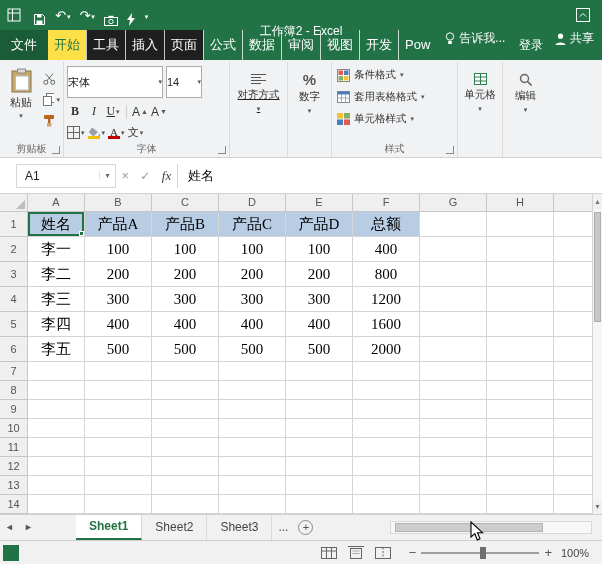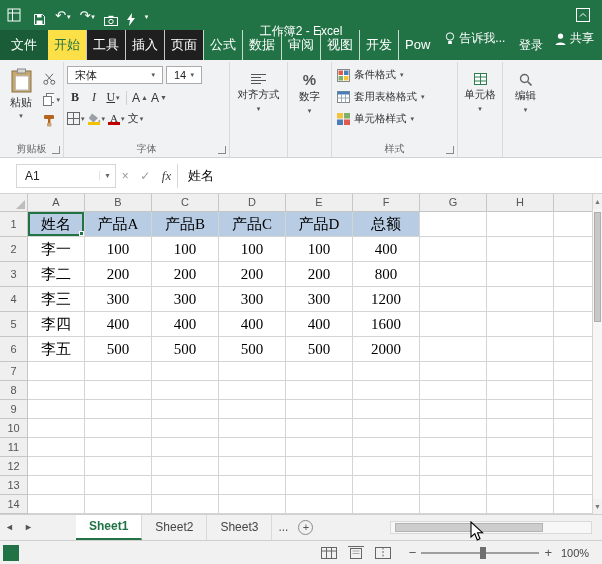--- a/index.html
+++ b/index.html
@@ -30,36 +30,36 @@
 .rgroup{position:relative;border-right:1px solid #dadada;height:100%;padding:2px 3px 15px;}
 .glabel{position:absolute;bottom:1px;left:0;right:0;text-align:center;font-size:10px;color:#666;}
 .launcher{position:absolute;bottom:3px;right:3px;width:8px;height:8px;border-right:1px solid #8a8a8a;border-bottom:1px solid #8a8a8a;}
 .g-clip{width:64px;}
 .pastebtn{float:left;width:36px;height:78px;display:flex;flex-direction:column;align-items:center;padding-top:4px;gap:2px;font-size:11px;color:#333;}
 .clipcol{margin-left:40px;display:flex;flex-direction:column;gap:6px;padding-top:7px;}
 .smallbtn{display:flex;align-items:center;gap:2px;height:15px;}
 .smallbtn .mini{font-size:7px;color:#555;}
 .g-font{width:166px;}
 .fontrow{display:flex;align-items:center;gap:3px;margin-top:2px;}
-.combo{display:flex;align-items:center;justify-content:space-between;background:#fff;border:1px solid #ababab;height:18px;font-size:11px;padding:0 7px;color:#222;}
+.combo{display:flex;align-items:center;justify-content:space-between;background:#fff;border:1px solid #ababab;height:32px;font-size:11px;padding:0 0;color:#222;}
 .combo .mini{font-size:7px;color:#555;}
 .fname{width:96px;}
 .fsize{width:36px;}
 .fbtn{min-width:16px;height:17px;display:flex;align-items:center;justify-content:center;font-size:12px;color:#333;}
 .fbtn .mini{font-size:7px;margin-left:1px;color:#555;}
 .bld{font-weight:bold;font-family:"Liberation Serif",serif;}
 .itl{font-style:italic;font-family:"Liberation Serif",serif;}
 .und{text-decoration:underline;font-family:"Liberation Serif",serif;}
 .vsep{width:1px;height:14px;background:#d0d0d0;margin:0 2px;}
 .stackbtn{display:flex;flex-direction:column;align-items:center;}
 .colorbar{width:12px;height:3px;margin-top:-1px;}
 .red{background:#c00000;}
 .yellow{background:#f2c200;}
 .collapsed{display:flex;flex-direction:column;align-items:center;padding-top:9px;gap:3px;font-size:10.5px;color:#333;}
-.g-align{width:58px;}
+.g-align{width:58px;text-decoration:underline;}
 .g-num{width:44px;}
 .pct{font-size:15px;color:#555;font-weight:bold;line-height:14px;}
 .g-styles{width:126px;}
 .stylerow{display:flex;align-items:center;gap:4px;height:22px;padding-left:2px;font-size:10.5px;color:#333;white-space:nowrap;}
 .stylerow .mini,.collapsed .mini{font-size:7px;color:#555;}
 .g-cells{width:45px;}
 .g-edit{width:45px;}
 
 
 .formulabar{height:36px;background:#fff;border-bottom:1px solid #d2d2d2;display:flex;align-items:center;padding:0;}

